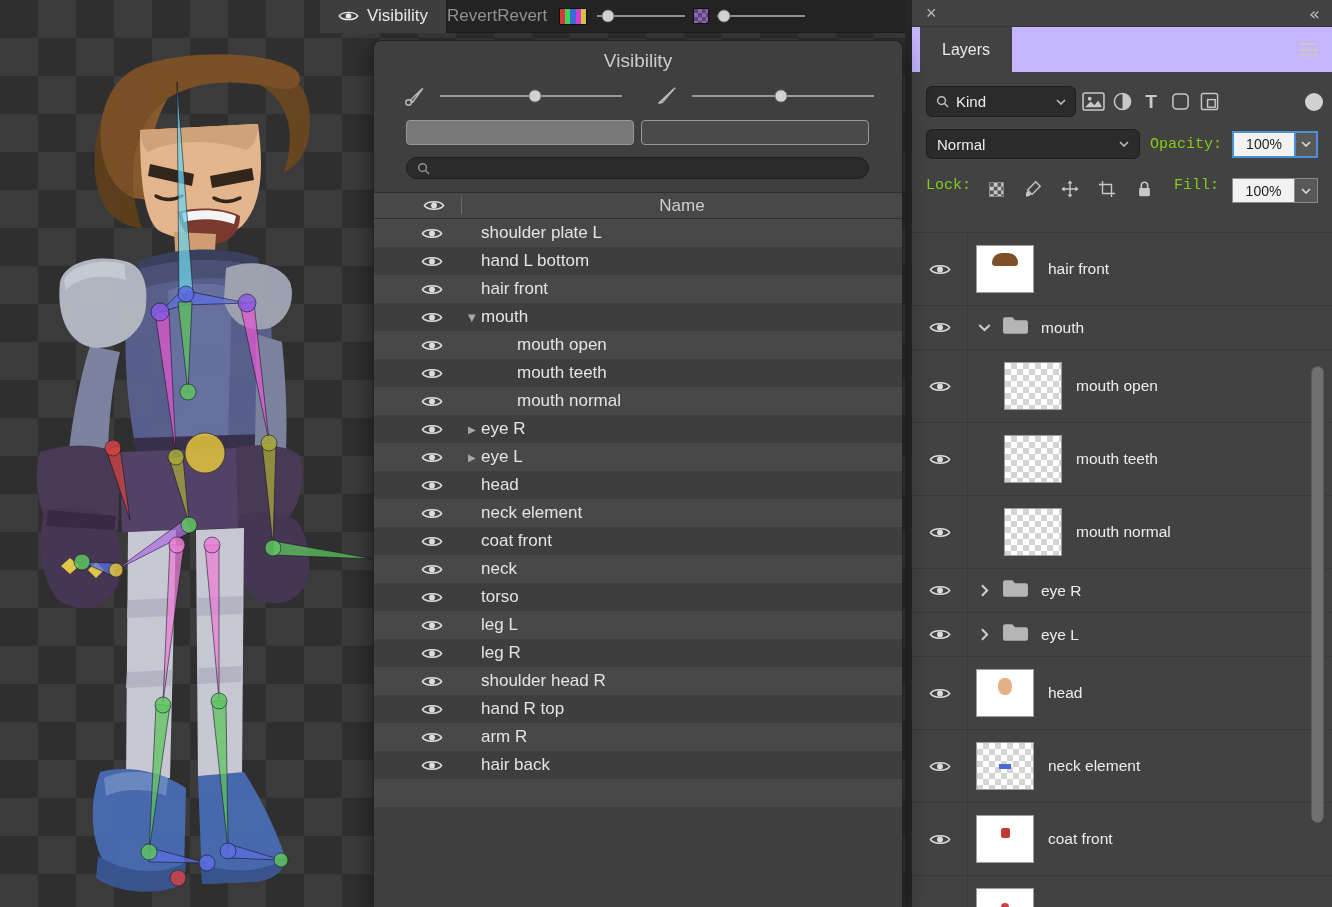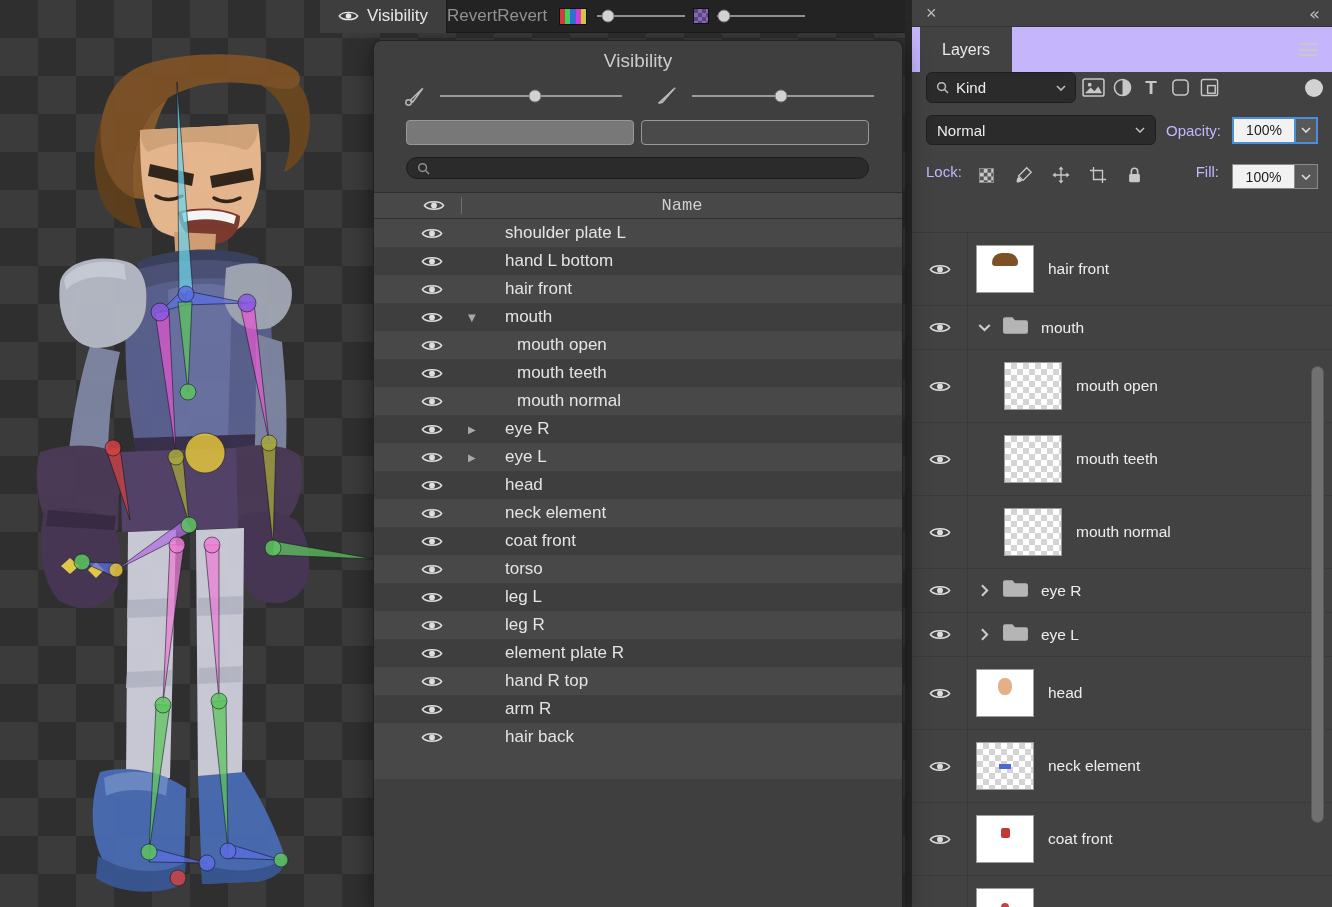--- a/index.html
+++ b/index.html
@@ -46,58 +46,58 @@
     border-radius:4px; background:#4a4a4a; color:#c5c5c5; font-size:17px; }
   .vp-tab.selected { background:#787878; color:#2a2a2a; }
   .vp-search { margin:12px 33px 0 32px; height:22px; background:#2b2b2b; border:1px solid #1f1f1f;
     border-radius:11px; display:flex; align-items:center; padding:0 10px; gap:6px; }
   .vp-search input { flex:1; background:transparent; border:none; outline:none; color:#dddddd; font-size:14px;
     font-family:"Liberation Sans",sans-serif; }
   .vp-header { margin-top:13px; height:27px; background:#484848; border-top:1px solid #2e2e2e;
     border-bottom:1px solid #2e2e2e; display:flex; align-items:center; font-size:17px; color:#cfcfcf; }
   .vp-header .eye-cell { width:87px; display:flex; padding-left:49px; }
   .vp-header .col-divider { width:1px; align-self:stretch; margin:4px 0; background:#6e6e6e; }
-  .vp-header .name-h { flex:1; text-align:center;font-family:Liberation Mono, monospace; }
+  .vp-header .name-h { flex:1; text-align:center; }
   .vp-rows { }
   .vis-row { position:relative; height:28px; color:#e4e4e4; font-size:17px; }
   .vp-rows div.vis-row:nth-of-type(odd) { background:#484848; }
   .vp-rows div.vis-row:nth-of-type(even) { background:#3e3e3e; }
   .vis-row .eye-btn { position:absolute; left:47px; top:0; height:100%; display:flex; align-items:center; color:#dcdcdc; }
   .vis-row .expander { position:absolute; left:94px; top:0; height:100%; display:flex; align-items:center;
     font-family:"DejaVu Sans",sans-serif; font-size:10px; color:#a8a8a8; }
   .vis-row.expander-expanded .expander::before { content:"▼"; }
   .vis-row.expander-collapsed .expander::before { content:"▶"; }
-  .vis-row .row-label { position:absolute; left:131px; top:0; height:100%; display:flex; align-items:center; }
+  .vis-row .row-label { position:absolute; left:107px; top:0; height:100%; display:flex; align-items:center; }
   .vis-row.indent-1 .row-label { left:143px; }
   .vp-tail-stripe { height:28px; background:#484848; margin-top:0; }
 
   
   .layers-panel { position:absolute; left:905px; right:0; top:0; bottom:0; background:#424242;
     border-left:7px solid #272727; color:#e8e8e8; }
   .lp-top { height:27px; display:flex; align-items:center; border-bottom:1px solid #353535; }
   .lp-close { padding-left:14px; color:#bdbdbd; font-size:18px; line-height:1; }
   .lp-collapse { margin-left:auto; padding-right:12px; color:#bdbdbd; font-size:18px; font-family:"DejaVu Sans",sans-serif; }
   .lp-tabs { height:45px; background:#c4b5fd; display:flex; align-items:stretch; }
   .lp-tab { margin-left:8px; width:92px; background:#424242; display:flex; align-items:center;
     justify-content:center; font-size:16px; color:#eaeaea; }
   .burger { width:19px; height:13px; border-top:2px solid #c8c8c8; border-bottom:2px solid #c8c8c8;
     position:relative; align-self:center; margin-left:auto; margin-right:14px; }
   .burger::after { content:""; position:absolute; left:0; right:0; top:50%; margin-top:-1px; height:2px; background:#c8c8c8; }
-  .lp-filter { display:flex; align-items:center; gap:5px; padding:0 14px 12px; }
+  .lp-filter { display:flex; align-items:center; gap:5px; padding:14px 14px 12px; }
   .kind-dd { width:150px; height:31px; background:#2b2b2b; border:1px solid #1f1f1f; border-radius:6px;
     display:flex; align-items:center; padding:0 9px; gap:7px; font-size:15px; color:#ededed; }
   .kind-dd .dd-label { flex:1; }
   .f-ic { width:24px; height:24px; display:flex; align-items:center; justify-content:center; color:#c8c8c8; }
   .f-ic.t-glyph { font-size:19px; font-weight:bold; color:#c8c8c8; }
   .filter-toggle { width:18px; height:18px; border-radius:50%; background:#d2d2d2; margin-left:auto; margin-right:-5px; flex:none; }
   .lp-blend { display:flex; align-items:center; gap:10px; padding:0 14px 12px; }
   .blend-dd { width:230px; height:30px; background:#2b2b2b; border:1px solid #1f1f1f; border-radius:6px;
     display:flex; align-items:center; padding:0 10px; font-size:15px; color:#ededed; }
   .blend-dd .dd-label { flex:1; }
-  .fld-label { font-size:15px; color:#c4b5fd; }
+  .fld-label { font-size:15px; color:#84cc16;font-family:Liberation Mono, monospace; }
   .val-group { margin-left:auto; display:flex; }
   .val-box { width:62px; height:27px; background:#f2f2f2; color:#1d1d1d; font-size:14px; display:flex;
     align-items:center; justify-content:center; border:2px solid #4a90d9; border-right:none; }
   .val-chev { width:24px; height:27px; background:#585858; border:2px solid #4a90d9; display:flex;
     align-items:center; justify-content:center; color:#dddddd; }
   .val-box.plain { border:1px solid #8a8a8a; border-right:none; height:25px; margin-top:1px; }
   .val-chev.plain { border:1px solid #8a8a8a; height:25px; margin-top:1px; }
   .lp-lock { display:flex; align-items:flex-start; gap:13px; padding:6px 14px 12px; }
   .lock-checker { width:15px; height:15px; border:1px solid #8a8a8a;
     background-image:conic-gradient(#c8c8c8 25%, #565656 0 50%, #c8c8c8 0 75%, #565656 0); background-size:7.5px 7.5px; }
@@ -421,20 +421,30 @@
           <span class="row-label">coat front</span>
         </div>
         <div class="vis-row indent-0">
           <span class="eye-btn">
             <svg class="eye-svg" width="22" height="15" viewBox="0 0 24 15">
               <path d="M1.5 7.5 C5 2 19 2 22.5 7.5 C19 13 5 13 1.5 7.5 Z" fill="none" stroke="currentColor" stroke-width="1.6"></path>
               <circle cx="12" cy="7.5" r="3.2" fill="currentColor"></circle>
             </svg>
           </span>
           <span class="expander"></span>
+          <span class="row-label">neck</span>
+        </div>
+        <div class="vis-row indent-0">
+          <span class="eye-btn">
+            <svg class="eye-svg" width="22" height="15" viewBox="0 0 24 15">
+              <path d="M1.5 7.5 C5 2 19 2 22.5 7.5 C19 13 5 13 1.5 7.5 Z" fill="none" stroke="currentColor" stroke-width="1.6"></path>
+              <circle cx="12" cy="7.5" r="3.2" fill="currentColor"></circle>
+            </svg>
+          </span>
+          <span class="expander"></span>
           <span class="row-label">torso</span>
         </div>
         <div class="vis-row indent-0">
           <span class="eye-btn">
             <svg class="eye-svg" width="22" height="15" viewBox="0 0 24 15">
               <path d="M1.5 7.5 C5 2 19 2 22.5 7.5 C19 13 5 13 1.5 7.5 Z" fill="none" stroke="currentColor" stroke-width="1.6"></path>
               <circle cx="12" cy="7.5" r="3.2" fill="currentColor"></circle>
             </svg>
           </span>
           <span class="expander"></span>
@@ -451,21 +461,21 @@
           <span class="row-label">leg R</span>
         </div>
         <div class="vis-row indent-0">
           <span class="eye-btn">
             <svg class="eye-svg" width="22" height="15" viewBox="0 0 24 15">
               <path d="M1.5 7.5 C5 2 19 2 22.5 7.5 C19 13 5 13 1.5 7.5 Z" fill="none" stroke="currentColor" stroke-width="1.6"></path>
               <circle cx="12" cy="7.5" r="3.2" fill="currentColor"></circle>
             </svg>
           </span>
           <span class="expander"></span>
-          <span class="row-label">element plate R</span>
+          <span class="row-label">shoulder head R</span>
         </div>
         <div class="vis-row indent-0">
           <span class="eye-btn">
             <svg class="eye-svg" width="22" height="15" viewBox="0 0 24 15">
               <path d="M1.5 7.5 C5 2 19 2 22.5 7.5 C19 13 5 13 1.5 7.5 Z" fill="none" stroke="currentColor" stroke-width="1.6"></path>
               <circle cx="12" cy="7.5" r="3.2" fill="currentColor"></circle>
             </svg>
           </span>
           <span class="expander"></span>
           <span class="row-label">hand R top</span>

